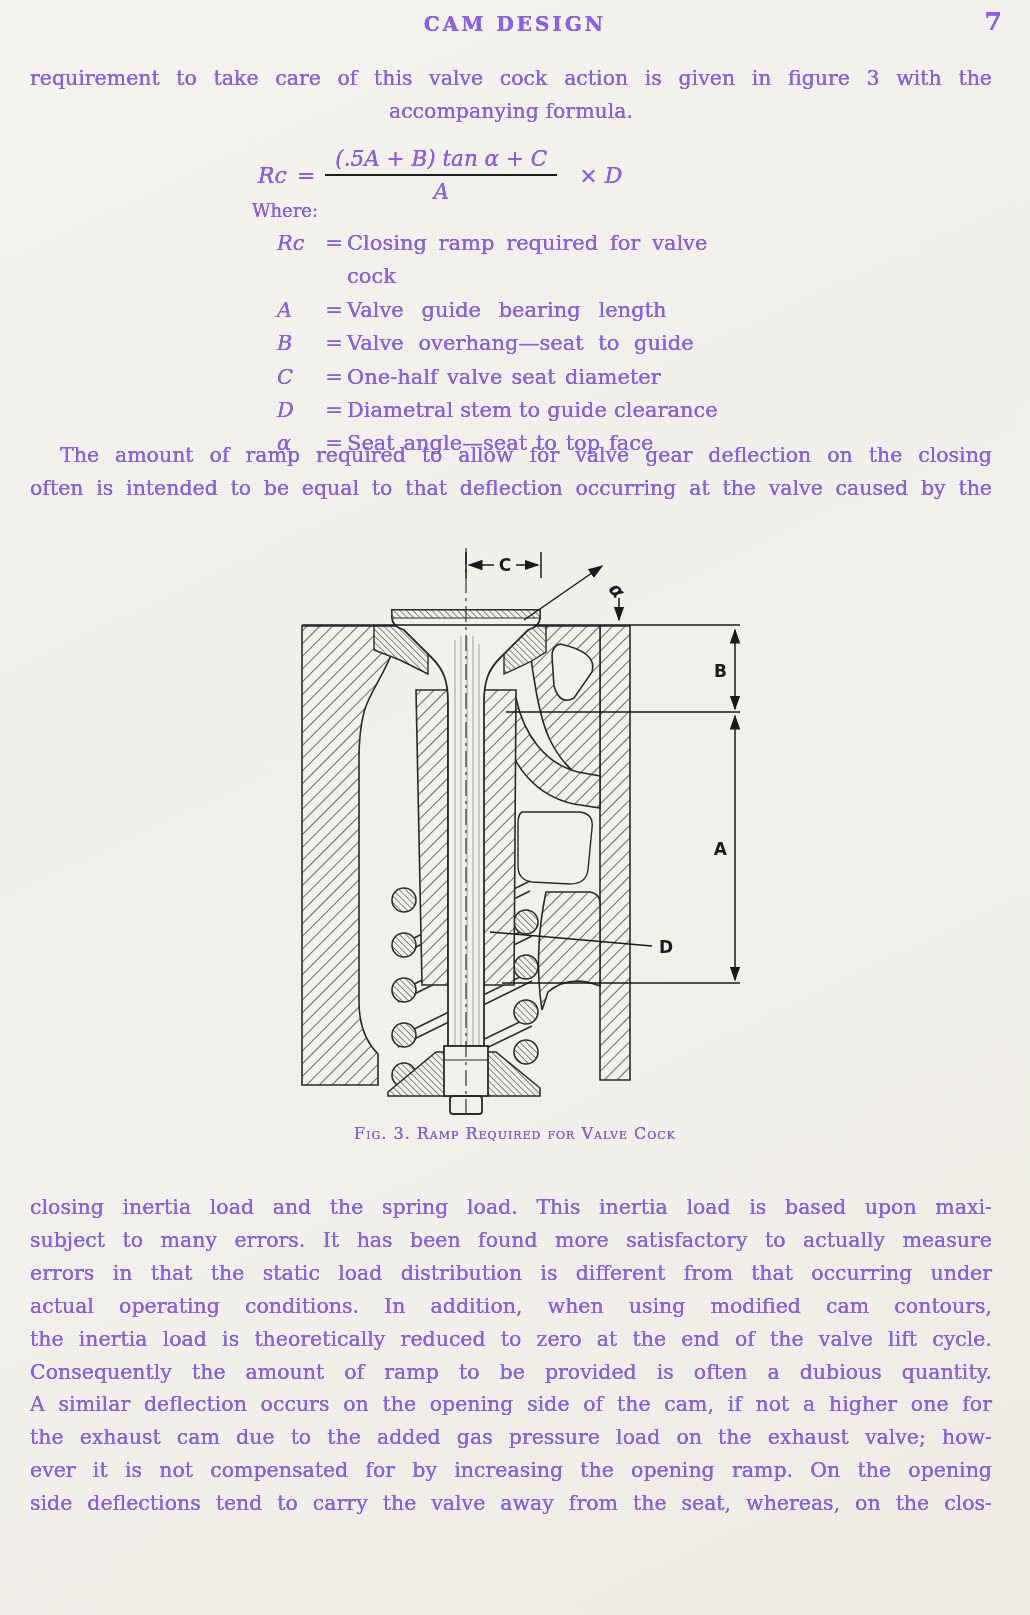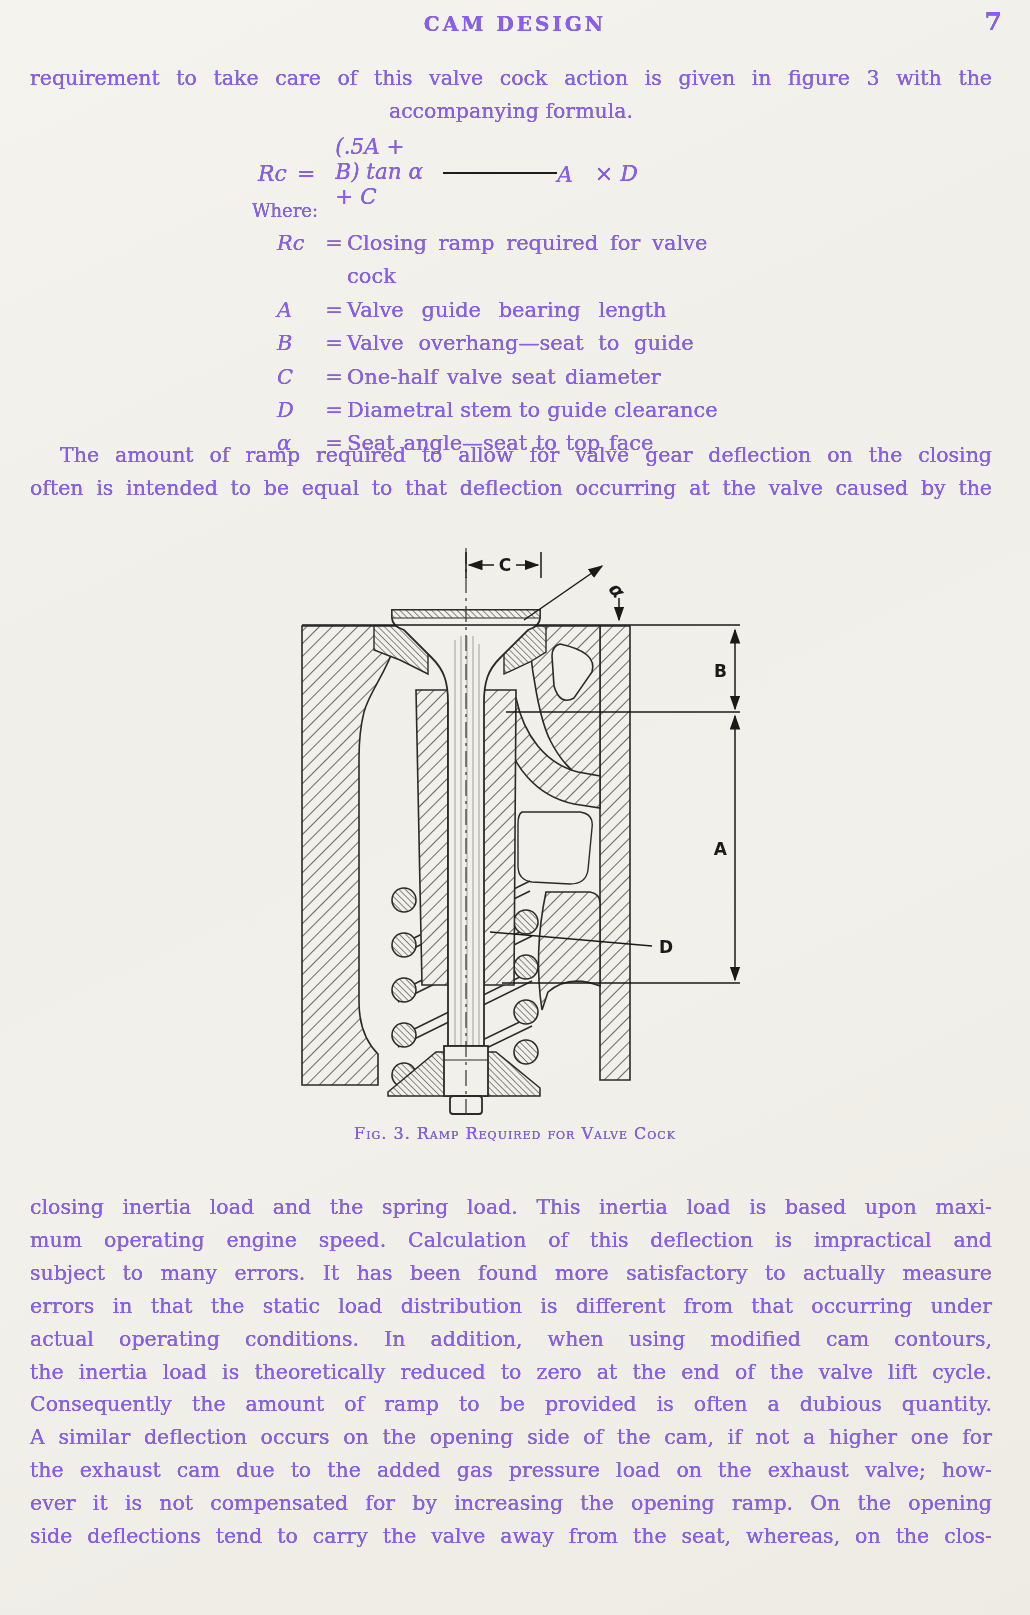--- a/index.html
+++ b/index.html
@@ -14,21 +14,21 @@
   .hdr-num{position:absolute;top:7px;right:28px;font-size:25px;font-weight:bold;}
   
   .para{position:absolute;left:30px;right:38px;font-size:20.5px;line-height:33px;}
   .jline{text-align:justify;text-align-last:justify;white-space:normal;}
   .lline{text-align:center;}
   .indent{text-indent:30px;}
   
   .formula{position:absolute;left:258px;top:134px;display:flex;align-items:center;
            font-size:22px;font-style:italic;}
   .formula .lhs{margin-right:10px;}
-  .frac{display:inline-flex;flex-direction:row;align-items:center;margin:0 10px;}
+  .frac{display:inline-flex;flex-direction:column;align-items:center;margin:12px 10px;}
   .frac .num{padding:0 10px 3px 10px;font-size:21.5px;}
   .frac .bar{height:2px;background:#1d1d1d;width:100%;}
   .frac .den{padding-top:3px;font-size:21.5px;}
   .formula .rhs{margin-left:12px;}
   .where{position:absolute;left:252px;top:200px;font-size:18px;}
   
   .defs{position:absolute;left:277px;top:227px;font-size:21px;line-height:33.4px;}
   .defrow{display:grid;grid-template-columns:44px 26px 400px;}
   .defrow .sym{font-style:italic;}
   .defrow .eq{text-align:center;}
@@ -213,21 +213,20 @@
         <text x="449" y="315" text-anchor="end">A</text>
         <text x="381" y="413" text-anchor="start">D</text>
       </g>
     </svg>
   </div>
 
   <div class="caption ink">Fig. 3. Ramp Required for Valve Cock</div>
 
   <div class="para" style="top:1191px;line-height:32.9px;">
     <span class="jline p3line ink">closing inertia load and the spring load.  This inertia load is based upon maxi-</span>
-    <span class="jline p3line ink">mum operating engine speed.  Calculation of this deflection is impractical and</span>
     <span class="jline p3line ink">subject to many errors.  It has been found more satisfactory to actually measure</span>
     <span class="jline p3line ink">errors in that the static load distribution is different from that occurring under</span>
     <span class="jline p3line ink">actual operating conditions.  In addition, when using modified cam contours,</span>
     <span class="jline p3line ink">the inertia load is theoretically reduced to zero at the end of the valve lift cycle.</span>
     <span class="jline p3line ink">Consequently the amount of ramp to be provided is often a dubious quantity.</span>
     <span class="jline p3line ink">A similar deflection occurs on the opening side of the cam, if not a higher one for</span>
     <span class="jline p3line ink">the exhaust cam due to the added gas pressure load on the exhaust valve; how-</span>
     <span class="jline p3line ink">ever it is not compensated for by increasing the opening ramp.  On the opening</span>
     <span class="jline p3line ink">side deflections tend to carry the valve away from the seat, whereas, on the clos-</span>
   </div>

